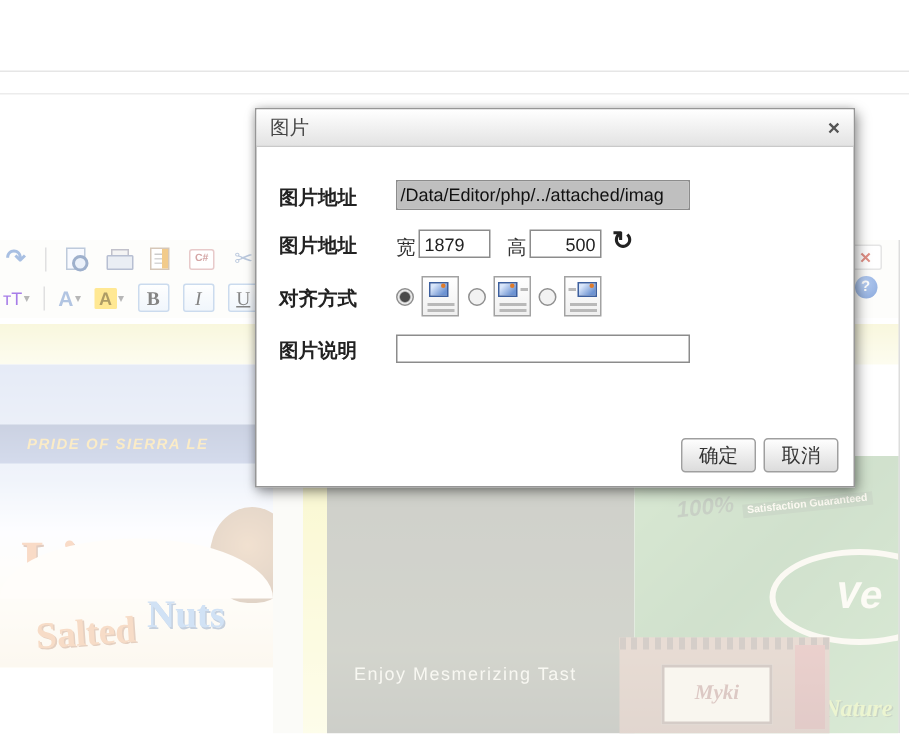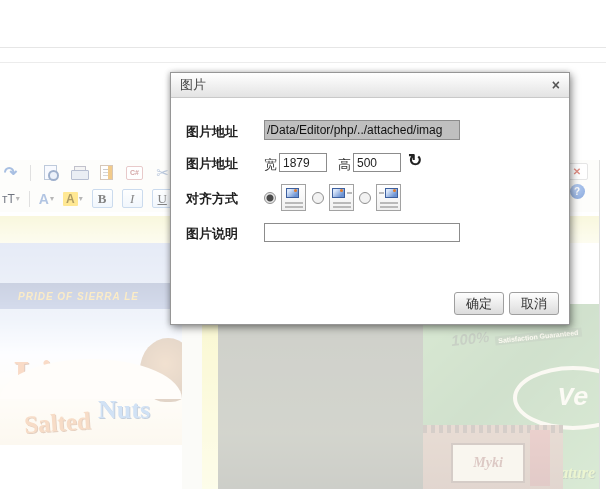--- a/index.html
+++ b/index.html
@@ -34,21 +34,21 @@
   .i-template::before { content:""; position:absolute; left:2px; top:3px; width:6px; height:1px; background:#aaa; box-shadow:0 3px 0 #bbb, 0 6px 0 #bbb; }
   .i-code { min-width:17px; height:14px; border:1px solid #d9a7a7; border-radius:2px; background:#fff;
             font-size:7px; font-weight:bold; color:#b86a6a; display:flex; align-items:center; justify-content:center; }
   .g-cut { color:#8fa6c8; font-size:15px; line-height:1; }
   .i-copy { width:15px; height:15px; position:relative; }
   .i-copy::before { content:""; position:absolute; left:0; top:0; width:9px; height:11px; background:#eef4fd; border:1px solid #7f9fd0; }
   .i-copy::after { content:""; position:absolute; left:4px; top:3px; width:9px; height:11px; background:#dfeafb; border:1px solid #7f9fd0; }
 
   .ctrl { display:flex; align-items:center; color:#555; font-size:12px; }
   .caret { font-size:8px; color:#888; margin-left:1px; }
-  .g-fontsize { font-size:12px; color:#0f172a; letter-spacing:0;text-align:right; }
+  .g-fontsize { font-size:12px; color:#6d28d9; letter-spacing:0;text-align:right; }
   .g-forecolor { color:#7f9fd0; font-weight:bold; font-size:14px; }
   .g-highlight { color:#7a5c00; font-weight:bold; font-size:12px; background:#ffd94d; padding:0 3px; border-radius:1px; }
   .fmt-btn { width:21px; height:19px; border:1px solid #a9c4e4; border-radius:2px;
              background:linear-gradient(#feffff,#e8f1fb); display:flex; align-items:center; justify-content:center;
              font-family:"Liberation Serif", serif; font-size:13px; color:#333; }
   .fmt-btn.b { font-weight:bold; }
   .fmt-btn.i { font-style:italic; }
   .fmt-btn.u { text-decoration:underline; }
 
   .tb-right { position:absolute; right:10px; top:3px; width:24px; display:flex; flex-direction:column; align-items:center; gap:4px; }
@@ -82,21 +82,21 @@
   .t-enjoy { position:absolute; left:18px; top:138px; width:180px; color:#e4e2cc; font-size:12px; letter-spacing:1px; white-space:nowrap; }
 
   .pkg-green { position:absolute; left:423px; top:92px; width:176px; height:185px; background:linear-gradient(135deg,#69a653 0%, #4c8a3e 45%, #6fae5e 100%); }
   .t-100 { position:absolute; left:28px; top:26px; font-size:15px; font-weight:bold; font-style:italic; color:#2d4a22; transform:rotate(-6deg); }
   .t-satisfaction { position:absolute; left:72px; top:28px; font-size:7px; font-weight:bold; color:#f3eccd; background:#3c6b2e; padding:1px 3px; transform:rotate(-6deg); }
   .ve-oval { position:absolute; right:-34px; top:62px; width:120px; height:64px; border:4px solid #efe8d0; border-radius:50%; display:flex; align-items:center; justify-content:center; }
   .t-ve { font-family:Liberation Mono, monospace; font-style:italic; font-weight:bold; font-size:26px; color:#f3edd6; }
   .t-nature { position:absolute; right:4px; top:160px; font-family:"Liberation Serif", serif; font-style:italic; font-weight:bold; font-size:16px; color:#b7d94a; text-shadow:1px 1px 0 #2e5a22; }
   .white-pack { position:absolute; left:423px; top:118px; width:44px; height:112px; background:#f4f4f0; }
 
-  .pkg-myki { position:absolute; left:423px; top:213px; width:140px; height:64px; background:linear-gradient(#a6795a,#8d6248); }
+  .pkg-myki { position:absolute; left:413px; top:213px; width:140px; height:64px; background:linear-gradient(#a6795a,#8d6248); }
   .myki-crenel { position:absolute; left:0; top:0; width:100%; height:8px; background:repeating-linear-gradient(90deg,#5f4130 0 4px,#a6795a 4px 8px); }
   .myki-label { position:absolute; left:28px; top:18px; width:74px; height:40px; background:#e9dbc0; border:2px solid #5d3a28; display:flex; align-items:center; justify-content:center; }
   .t-myki { font-family:"Liberation Serif", serif; font-style:italic; font-weight:bold; font-size:14px; color:#7a2e1e; }
   .pkg-red { position:absolute; left:530px; top:218px; width:20px; height:56px; background:linear-gradient(#b04a3e,#8e362c); }
 
   #wash { position:absolute; inset:0; background:rgba(255,255,255,0.74); }
   .right-edge { position:absolute; left:599px; top:160px; width:1px; height:329px; background:#ddd; }
 
   
   #dialog { position:absolute; left:170px; top:72px; width:400px; height:253px;
@@ -203,20 +203,21 @@
         <div class="t-nuts">Nuts</div>
         <div class="lion-head"></div>
         <div class="lion-wave"></div>
         <div class="t-salted">Salted</div>
       </div>
 
       <div class="strip-cream"></div>
       <div class="strip-lemon"></div>
 
       <div class="pkg-jaydeep">
+        <div class="t-enjoy">Enjoy Mesmerizing Tast</div>
       </div>
 
       <div class="white-pack"></div>
 
       <div class="pkg-green">
         <div class="t-100">100%</div>
         <div class="t-satisfaction">Satisfaction Guaranteed</div>
         <div class="ve-oval">
           <span class="t-ve">Ve</span>
         </div>
@@ -243,21 +244,21 @@
 
     <div class="dlg-label" style="top:50px;">图片地址</div>
     <div class="input-url">
       <span>/Data/Editor/php/../attached/imag</span>
     </div>
 
     <div class="dlg-label" style="top:82px;">图片地址</div>
     <div class="lbl-inline" style="left:93px; top:83px;">宽</div>
     <input class="num-input" style="left: 108px;" value="1879">
     <div class="lbl-inline" style="left:167px; top:83px;">高</div>
-    <input class="num-input" style="left: 182px;" value="500">
+    <input class="num-input" style="left: 182px; text-align: right;" value="500">
     <div class="g-refresh">↻</div>
 
     <div class="dlg-label" style="top:117px;">对齐方式</div>
     <span class="radio checked" style="left:93px;"></span>
     <div class="align-icon" style="left:110px;">
       <div class="thumb" style="left:4px;"></div>
       <div class="ln" style="left:3px; top:17px; width:18px;"></div>
       <div class="ln" style="left:3px; top:21px; width:18px;"></div>
     </div>
     <span class="radio" style="left:141px;"></span>

